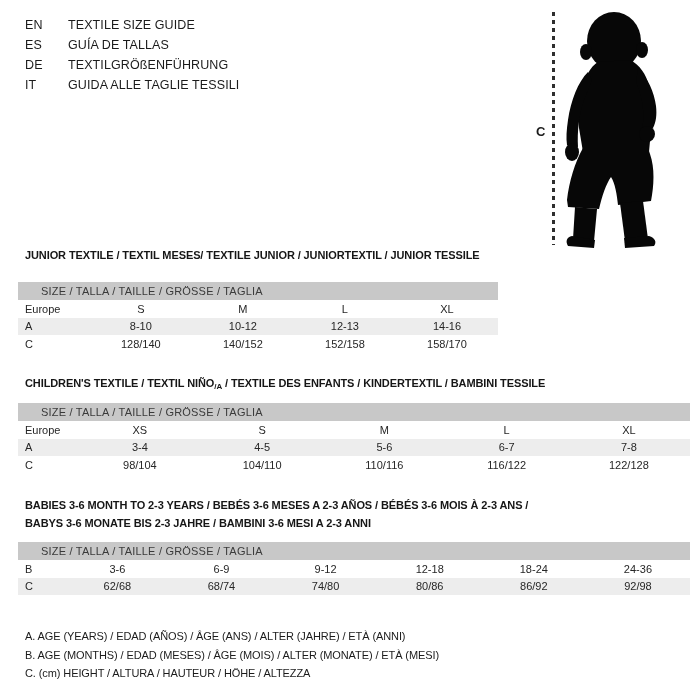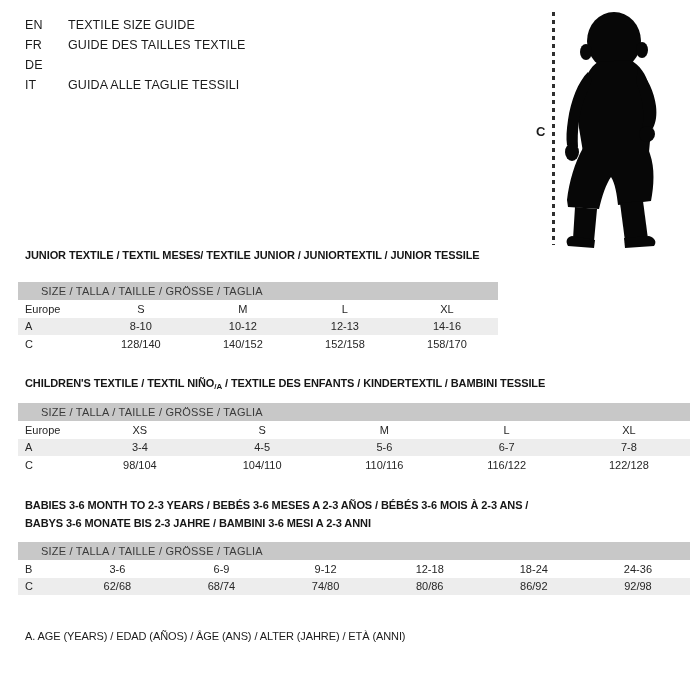--- a/index.html
+++ b/index.html
@@ -43,25 +43,26 @@
 </style>
 </head>
 <body>
 
 <div class="langs">
   <div class="lang-row">
     <span class="code">EN</span>
     <span>TEXTILE SIZE GUIDE</span>
   </div>
   <div class="lang-row">
-    <span class="code">FR</span>
-    <span>GUIDE DES TAILLES TEXTILE</span>
+    <span class="code">ES</span>
+    <span>GUÍA DE TALLAS</span>
   </div>
   <div class="lang-row">
     <span class="code">DE</span>
+    <span>TEXTILGRÖßENFÜHRUNG</span>
   </div>
   <div class="lang-row">
     <span class="code">IT</span>
     <span>GUIDA ALLE TAGLIE TESSILI</span>
   </div>
 </div>
 
 <span class="c-label">C</span>
 <div class="dash"></div>
 <svg class="toddler" width="112" height="240" viewBox="0 0 112 240" aria-hidden="true">
@@ -164,13 +165,15 @@
       <div class="td">74/80</div>
       <div class="td">80/86</div>
       <div class="td">86/92</div>
       <div class="td">92/98</div>
     </div>
   </div>
 </div>
 
 <div class="notes">
   <div class="note-line">A. AGE (YEARS) / EDAD (AÑOS) / ÂGE (ANS) / ALTER (JAHRE) / ETÀ (ANNI)</div>
+  <div class="note-line">B. AGE (MONTHS) / EDAD (MESES) / ÂGE (MOIS) / ALTER (MONATE) / ETÀ (MESI)</div>
+  <div class="note-line">C. (cm) HEIGHT / ALTURA / HAUTEUR / HÖHE / ALTEZZA</div>
 </div>
 
 </body></html>

